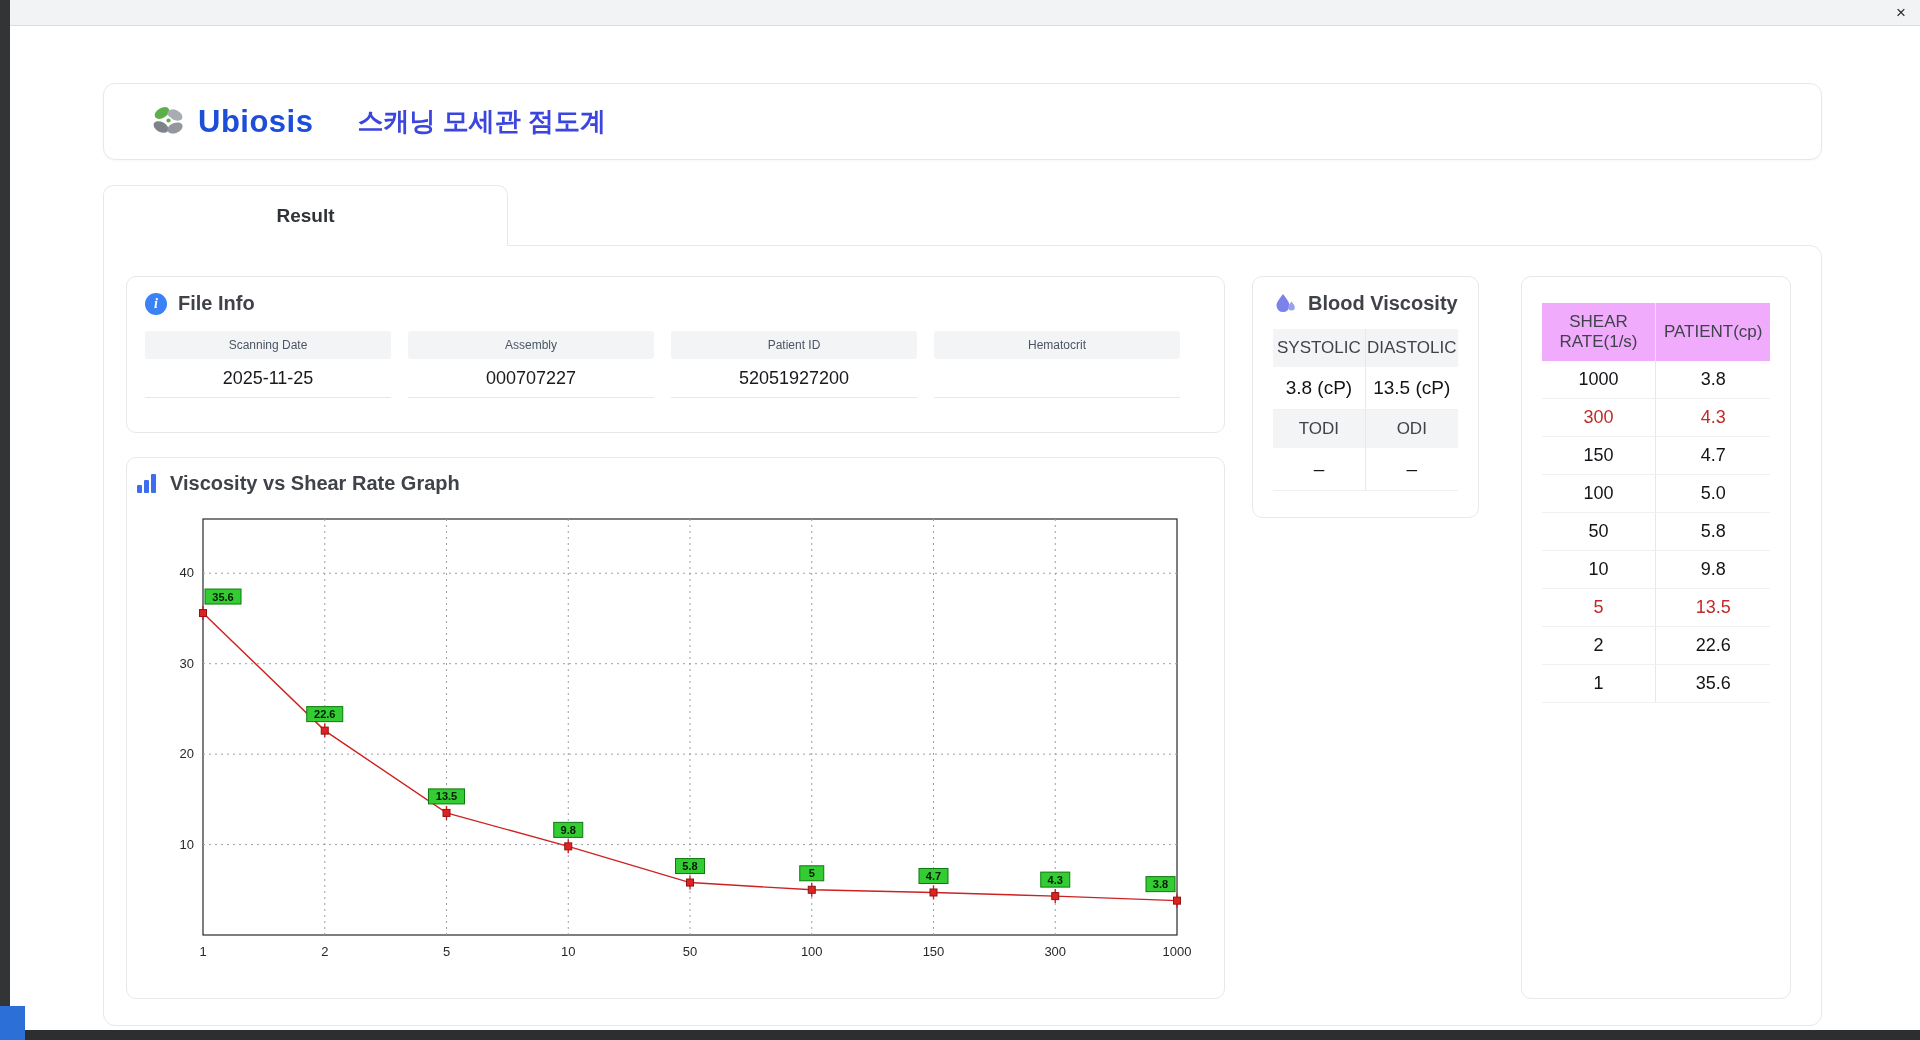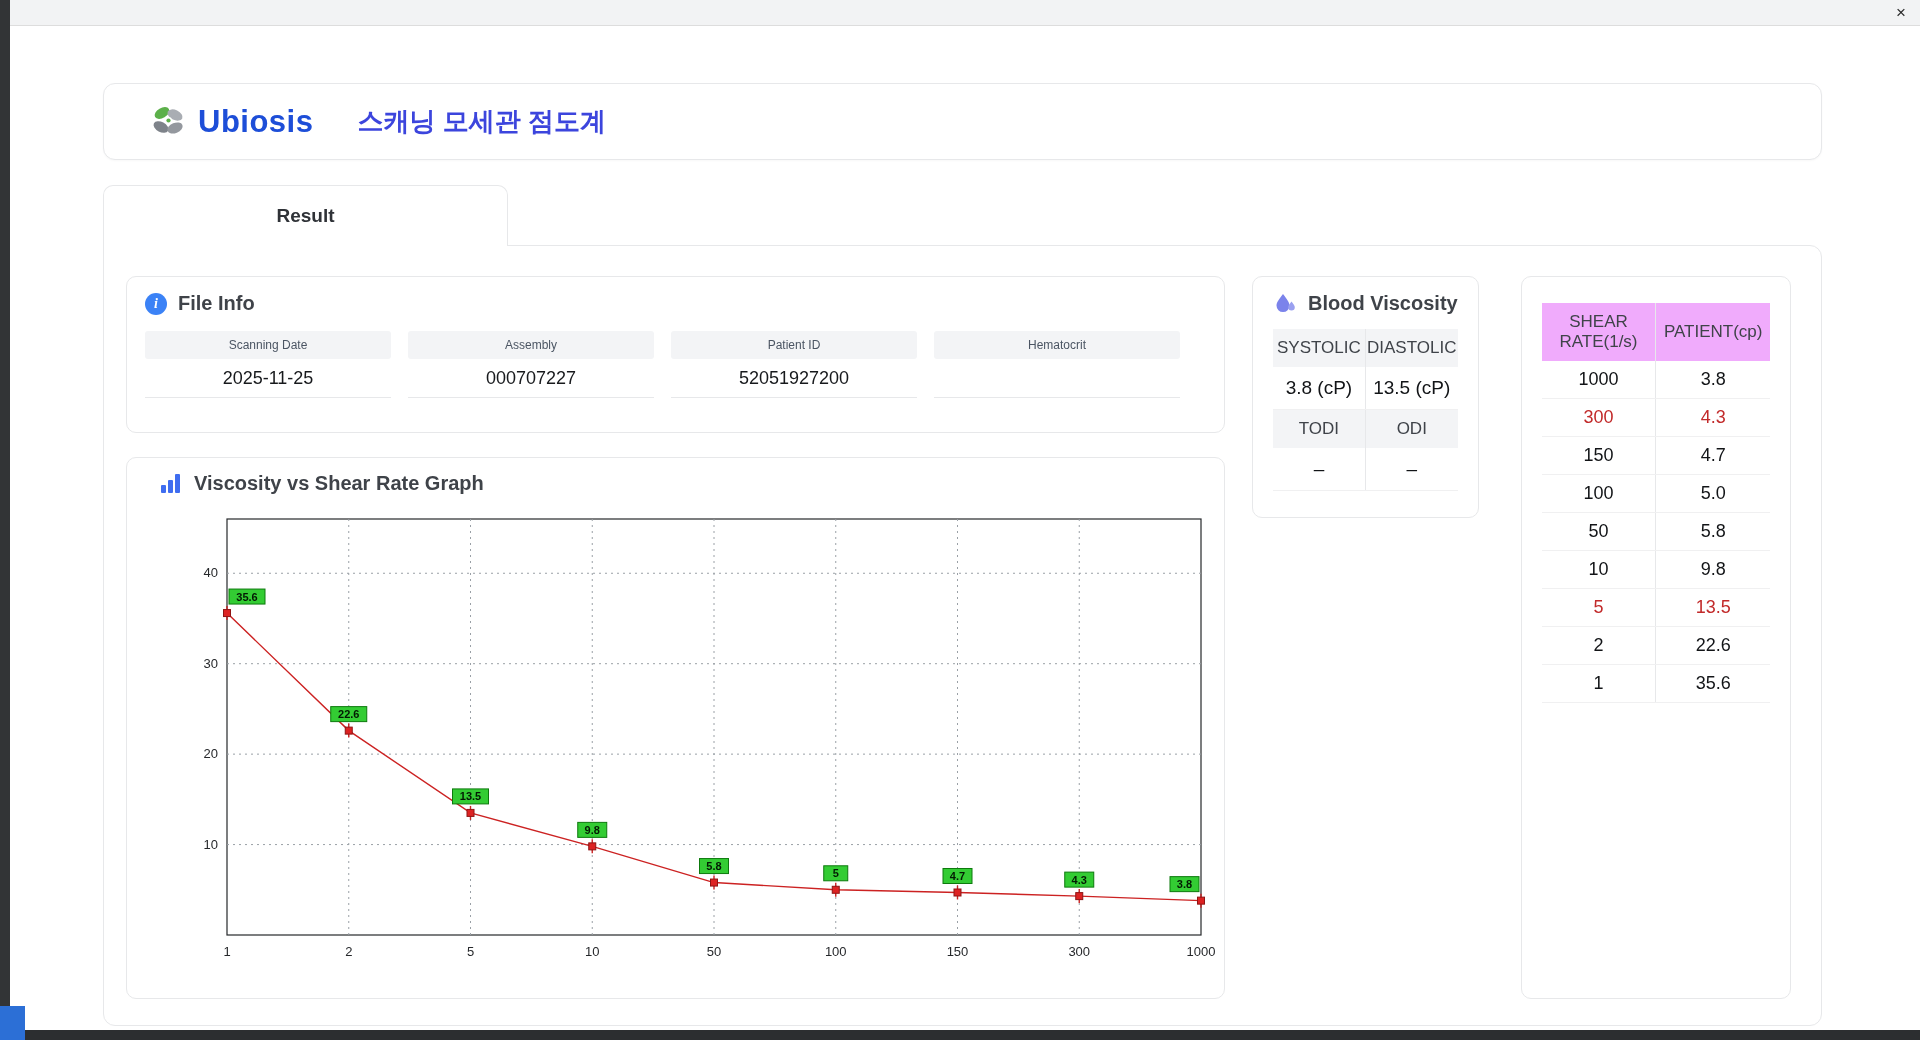--- a/index.html
+++ b/index.html
@@ -58,21 +58,21 @@
   .card-title { display:flex; align-items:center; gap:11px; font-size:20px; font-weight:700; color:#3f4349; }
 
   
   .file-info { height:157px; padding:15px 18px; }
   .fields { display:flex; gap:17px; margin-top:16px; }
   .field { width:246px; border-bottom:1px solid #e7e8ea; }
   .field-label { background:#f3f4f6; text-align:center; font-size:12px; color:#4b5563; padding:7px 0; border-radius:3px; }
   .field-value { text-align:center; font-size:18px; color:#17191c; padding:9px 0 8px; min-height:38px; }
 
   
-  .graph-card { flex:1; padding:14px 34px; }
+  .graph-card { flex:1; padding:14px 10px; }
   .chart-wrap { margin-top:10px; margin-left:20px; }
 
   
   .info-icon {
     width:22px; height:22px; border-radius:50%; background:#3b82f6; color:#fff;
     font:italic 700 14px "Liberation Serif", serif;
     display:flex; align-items:center; justify-content:center; flex:0 0 auto;
   }
   .bars-icon { width:22px; height:19px; display:flex; align-items:flex-end; gap:2px; flex:0 0 auto; }
   .bars-icon i { display:block; width:5px; background:#3f6df0; border-radius:1px; }

